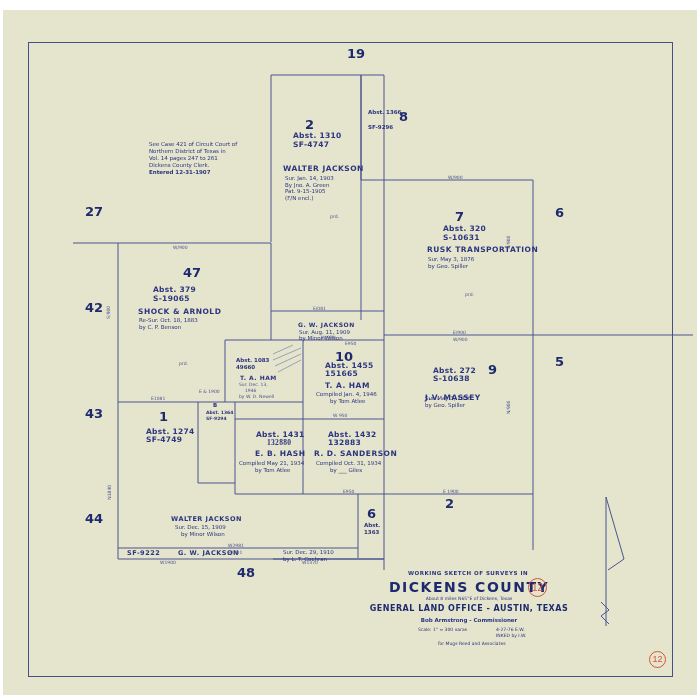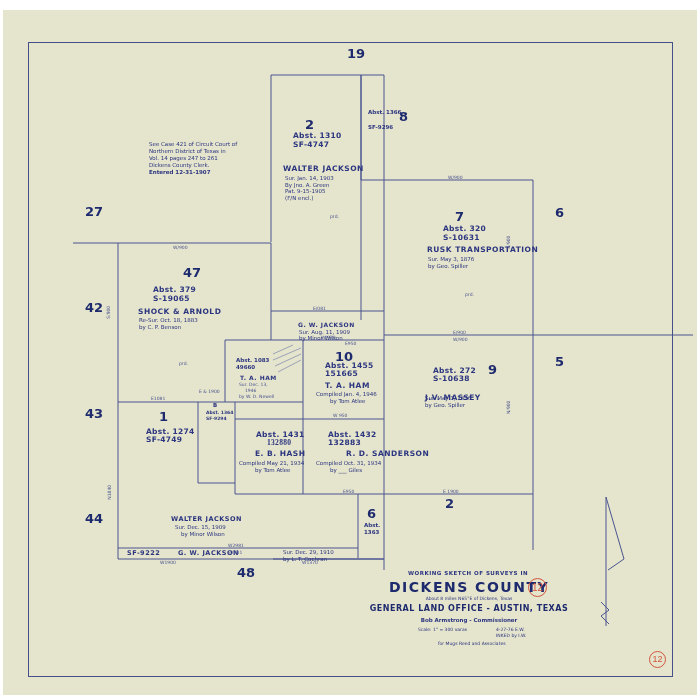--- a/index.html
+++ b/index.html
@@ -180,21 +180,21 @@
   <div class="t abst" style="left:253px;top:421px;">Abst. 1431</div>
   <div class="t abst" style="left:264px;top:429px;font-family:Liberation Serif, serif;">132880</div>
   <div class="t name" style="left:252px;top:440px;">E. B. HASH</div>
   <div class="t sub" style="left:236px;top:450px;line-height:6.5px;">
     <div>Compiled May 21, 1934</div>
     <div style="padding-left:16px">by Tom Atlee</div>
   </div>
 
   <div class="t abst" style="left:325px;top:421px;">Abst. 1432</div>
   <div class="t abst" style="left:325px;top:429px;">132883</div>
-  <div class="t name" style="left:311px;top:440px;margin-left:32px;">R. D. SANDERSON</div>
+  <div class="t name" style="left:311px;top:440px;">R. D. SANDERSON</div>
   <div class="t sub" style="left:313px;top:450px;line-height:6.5px;">
     <div>Compiled Oct. 31, 1934</div>
     <div style="padding-left:14px">by ___ Giles</div>
   </div>
 
   <div class="t num" style="left:364px;top:497px;">6</div>
   <div class="t sub" style="left:361px;top:512px;font-weight:bold;line-height:7px;">
     <div>Abst.</div>
     <div>1363</div>
   </div>

